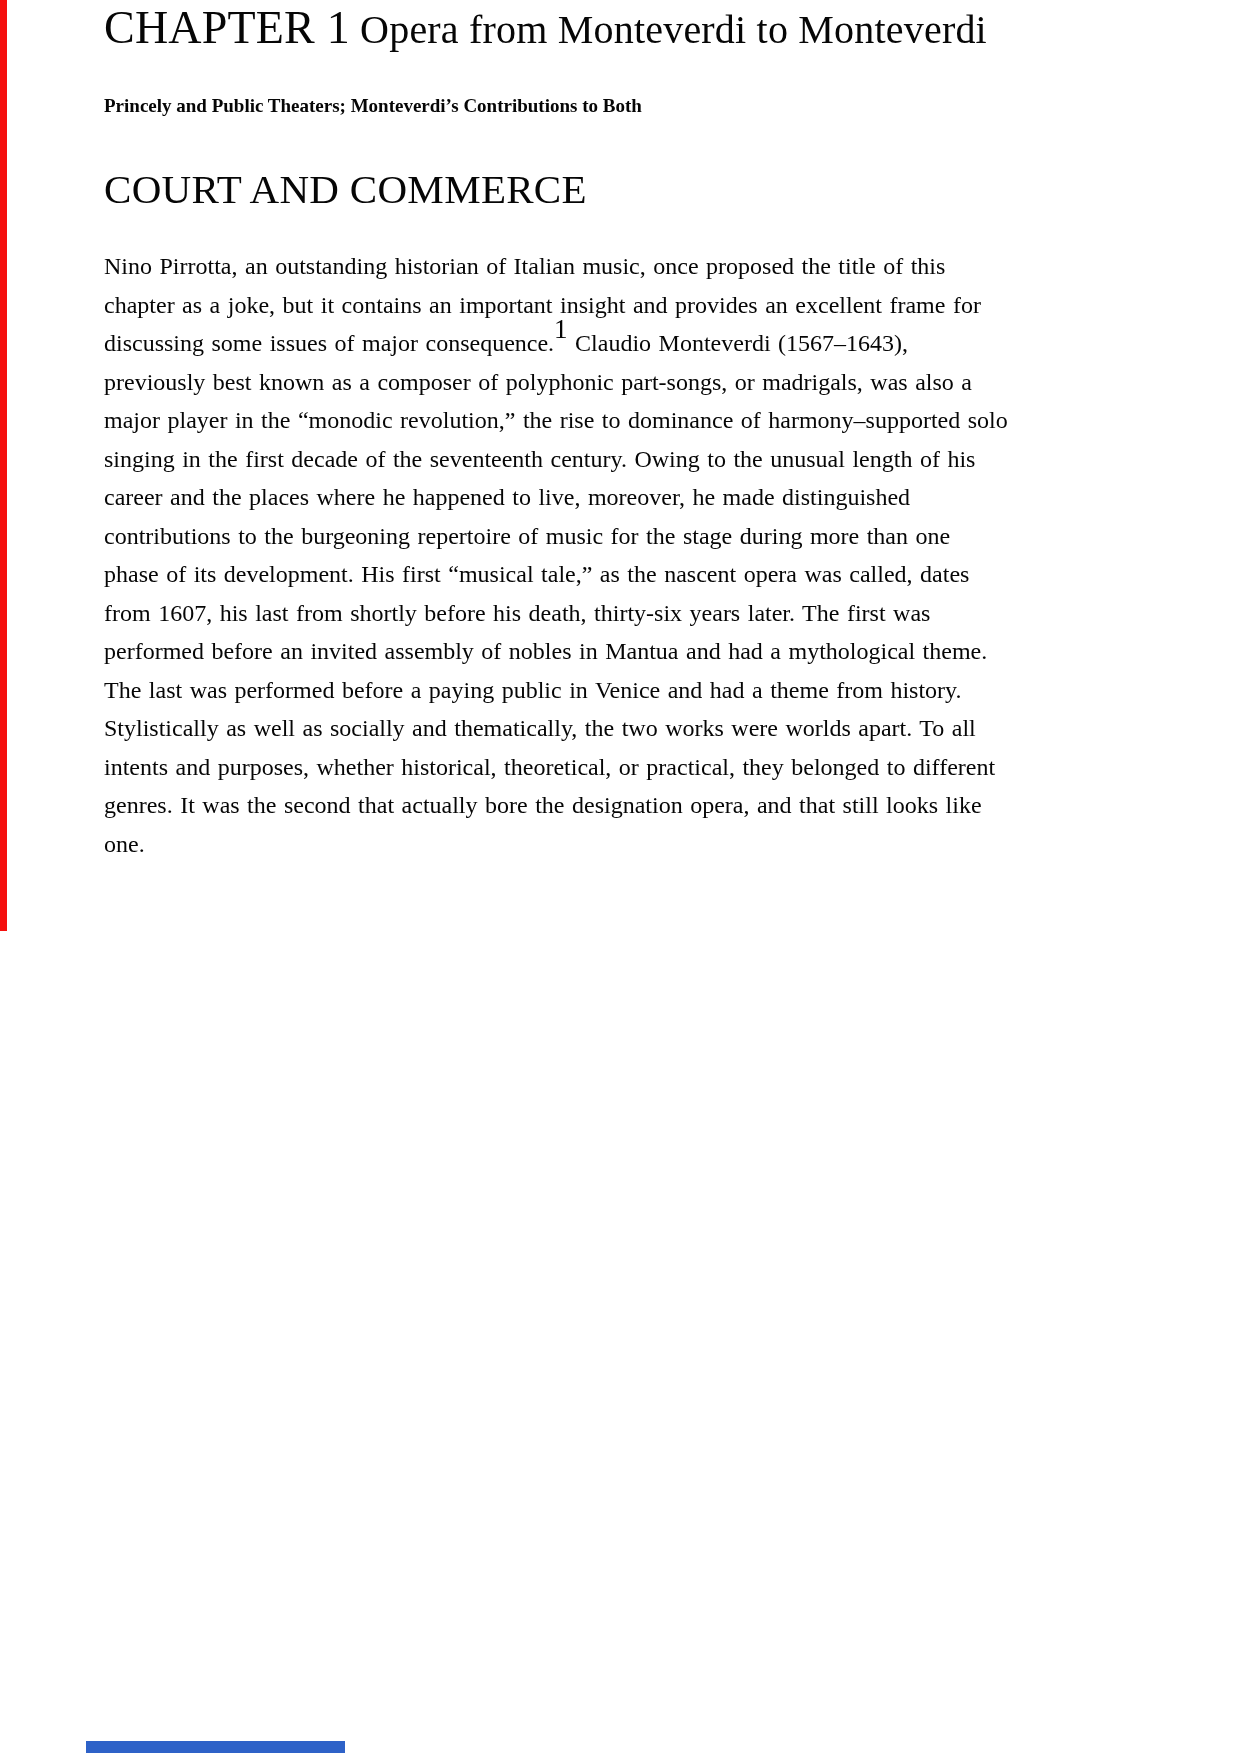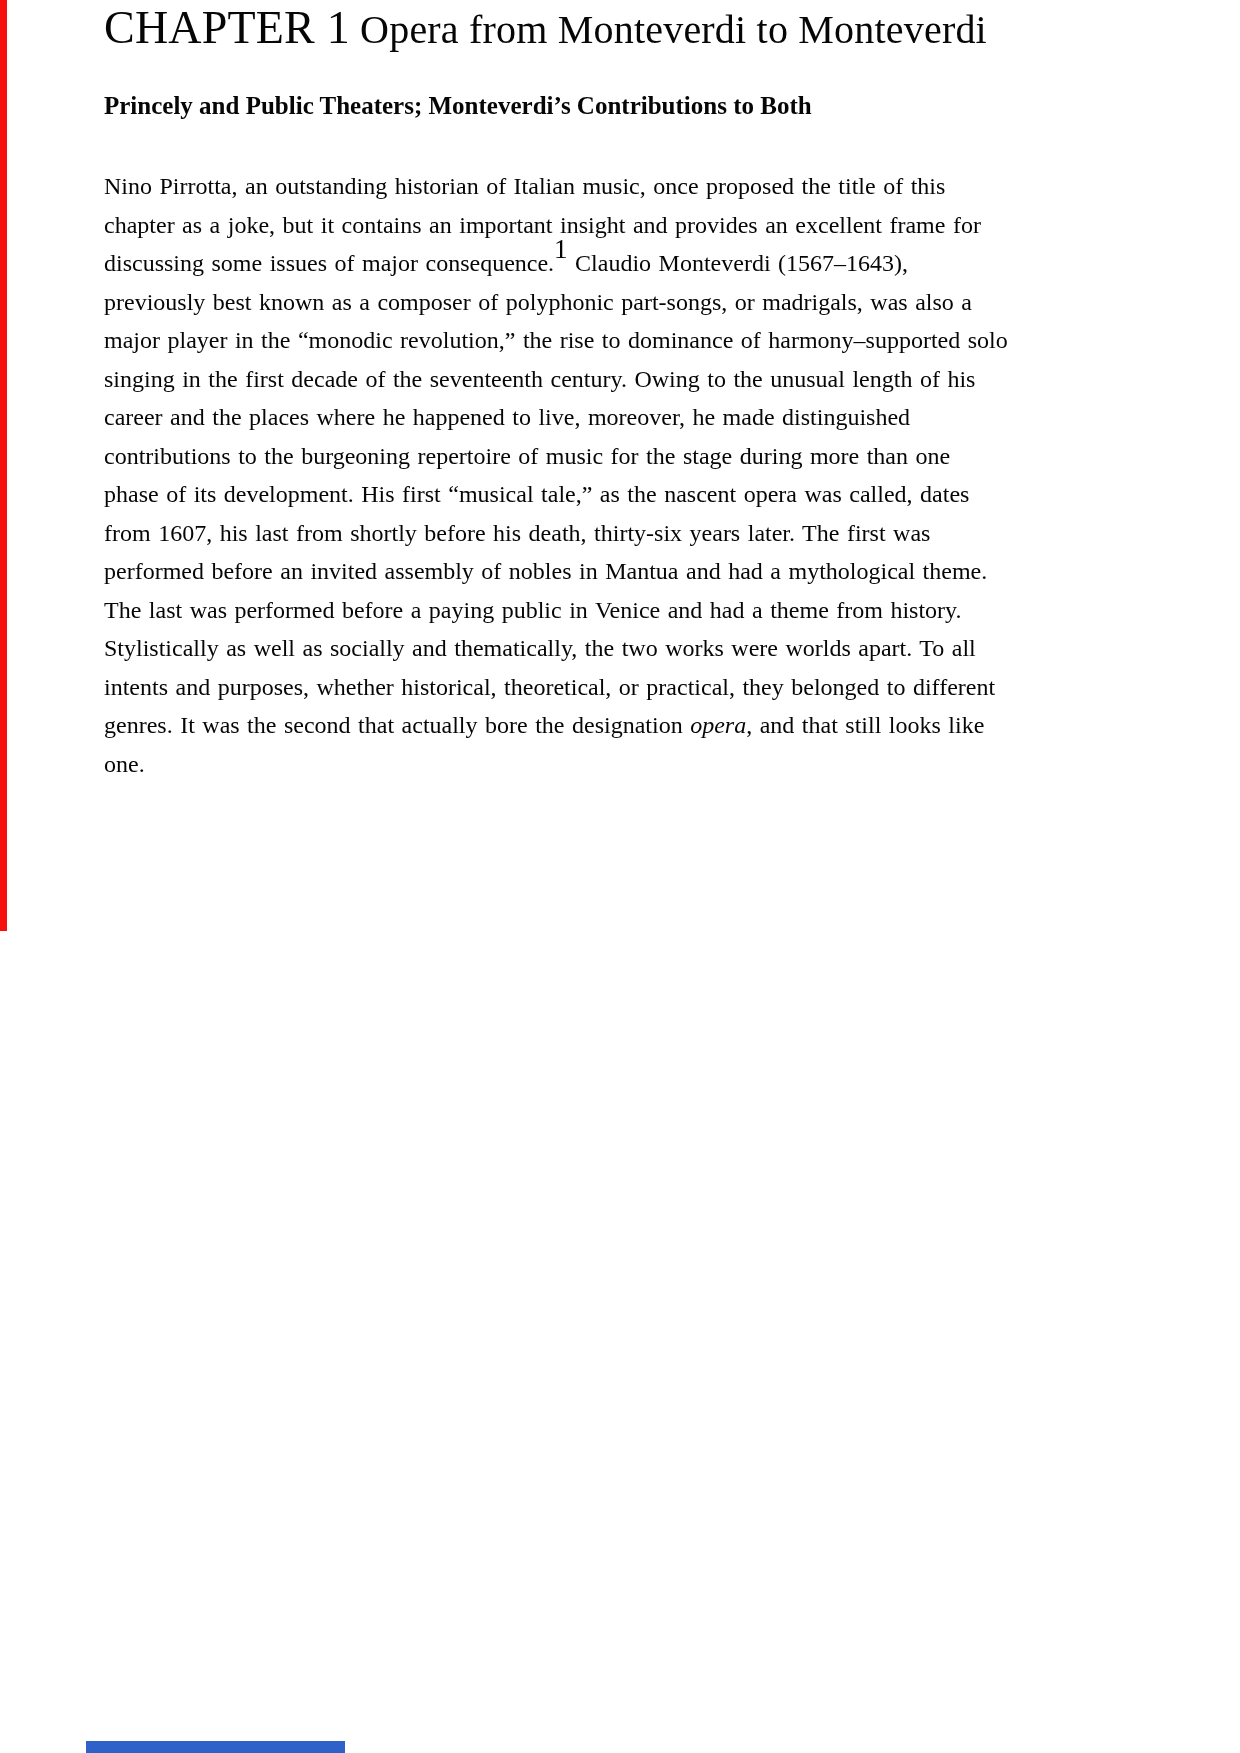--- a/index.html
+++ b/index.html
@@ -32,21 +32,21 @@
     font-size: 40px;
     line-height: 55px;
     letter-spacing: 0.2px;
     margin-bottom: 33px;
   }
   h1 .chapter-label {
     font-size: 46px;
   }
   h2.subtitle {
     font-weight: 700;
-    font-size: 25px;
+    font-size: 19px;
     line-height: 31px;
     margin-bottom: 46px;
   }
   h3.section-heading {
     font-weight: 400;
     font-size: 41px;
     line-height: 44px;
     margin-bottom: 36px;
     letter-spacing: 0.3px;
   }
@@ -55,31 +55,32 @@
     line-height: 38.5px;
     word-spacing: 1.5px;
   }
   p.body-text sup {
     font-size: 27px;
     line-height: 0;
     vertical-align: 13px;
     text-decoration: none;
     color: inherit;
   }
-  p.body-text .italic { font-style: italic; }
+  p.body-text .italic { }
 </style>
 </head>
 <body style="background: rgb(255, 255, 255); color: rgb(6, 6, 6);">
 
 <div class="left-stripe" style="background: rgb(245, 16, 14);"></div>
 
 <div class="bottom-bar" style="background: rgb(46, 98, 200);"></div>
 
 <div class="page">
 
   <h1 class="chapter-heading"><span class="chapter-label">CHAPTER 1</span><span> Opera from Monteverdi to Monteverdi</span></h1>
 
   <h2 class="subtitle">Princely and Public Theaters; Monteverdi’s Contributions to Both</h2>
 
+  <h3 class="section-heading">COURT AND COMMERCE</h3>
 
   <p class="body-text"><span>Nino Pirrotta, an outstanding historian of Italian music, once proposed the title of this chapter as a joke, but it contains an important insight and provides an excellent frame for discussing some issues of major consequence.</span><sup>1</sup><span> Claudio Monteverdi (1567–1643), previously best known as a composer of polyphonic part-songs, or madrigals, was also a major player in the “monodic revolution,” the rise to dominance of harmony–supported solo singing in the first decade of the seventeenth century. Owing to the unusual length of his career and the places where he happened to live, moreover, he made distinguished contributions to the burgeoning repertoire of music for the stage during more than one phase of its development. His first “musical tale,” as the nascent opera was called, dates from 1607, his last from shortly before his death, thirty-six years later. The first was performed before an invited assembly of nobles in Mantua and had a mythological theme. The last was performed before a paying public in Venice and had a theme from history. Stylistically as well as socially and thematically, the two works were worlds apart. To all intents and purposes, whether historical, theoretical, or practical, they belonged to different genres. It was the second that actually bore the designation </span><span class="italic">opera</span><span>, and that still looks like one.</span></p>
 
 </div>
 
 </body></html>

